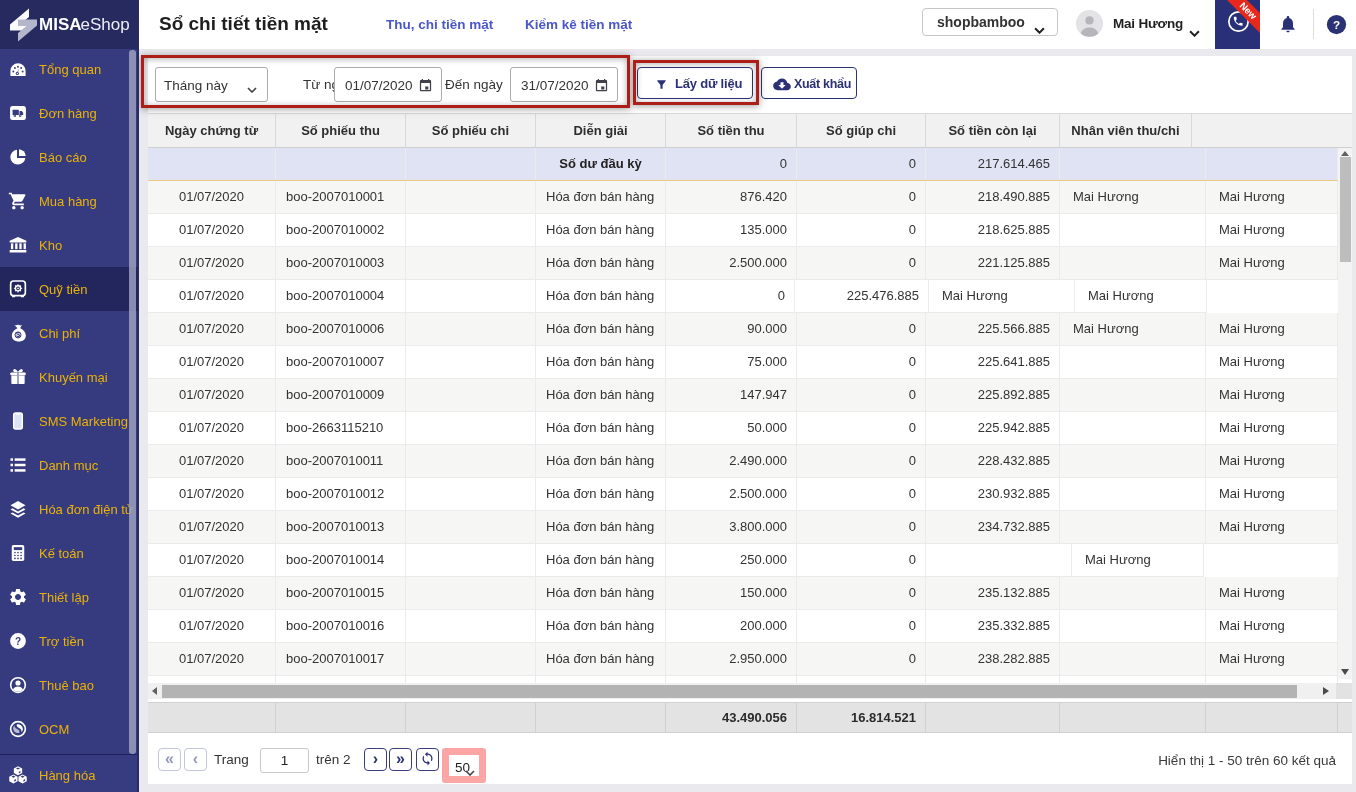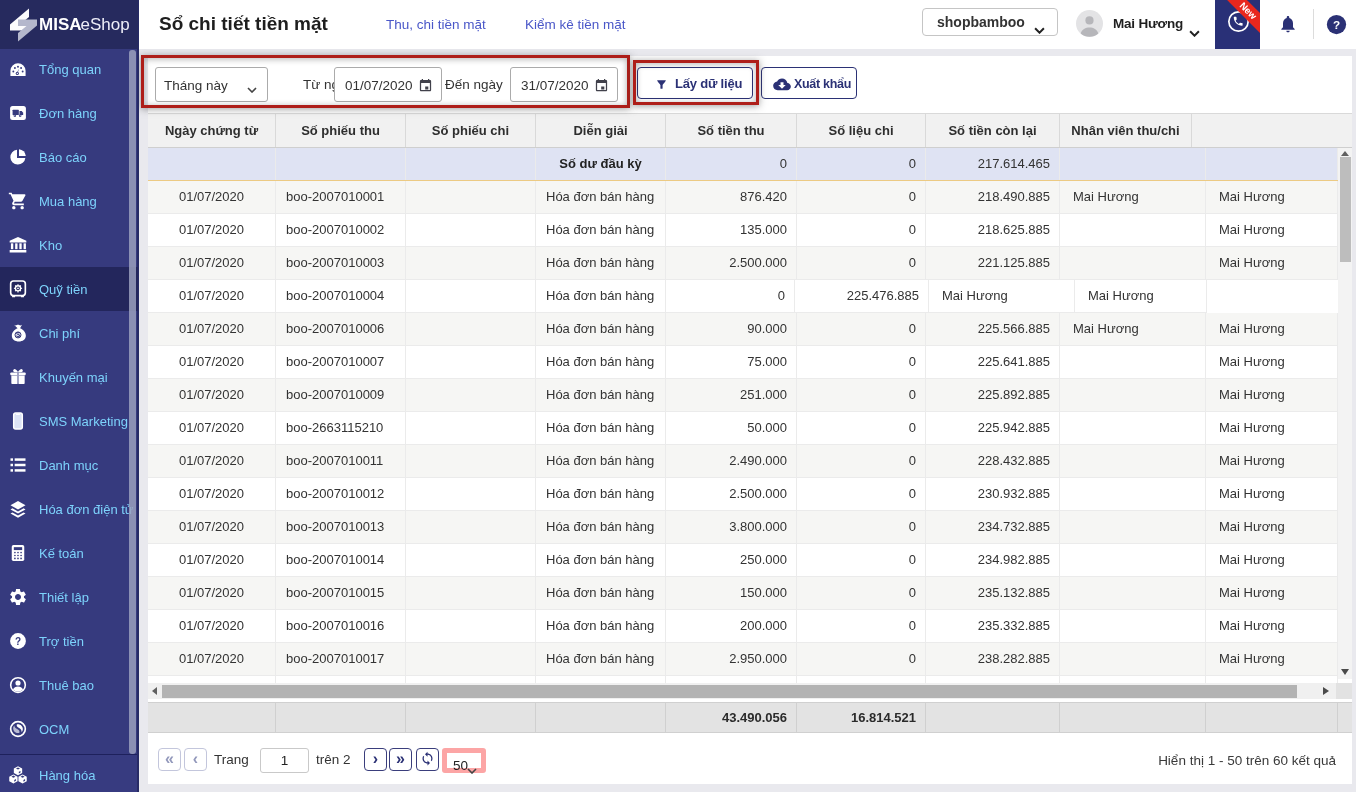--- a/index.html
+++ b/index.html
@@ -7,27 +7,27 @@
 
 
 .sidebar {position:absolute;left:0;top:0;width:139px;height:792px;background:#363a7e;border-right:2px solid #272b66;z-index:5;}
 .logo {position:absolute;left:0;top:0;width:138px;height:49px;background:#262a5e;}
 .mi {position:relative;height:44px;display:flex;align-items:center;}
 .menu {position:absolute;top:47px;left:0;width:138px;}
 .mi.active {background:#23265c;}
 .mi.last {background:#373b80;border-top:1px solid #1e215c;position:absolute;top:707px;width:137px;height:41px;}
 .mic {position:absolute;left:8px;top:50%;transform:translateY(-50%);width:20px;height:20px;}
 .mic svg{display:block;width:20px;height:20px;}
-.mlb {position:absolute;left:39px;top:50%;transform:translateY(-50%);font-size:13px;color:#7dd3fc;white-space:nowrap;}
+.mlb {position:absolute;left:39px;top:50%;transform:translateY(-50%);font-size:13px;color:#eab308;white-space:nowrap;}
 .sthumb {position:absolute;left:129px;top:50px;width:6.5px;height:704px;background:#9aa0bd;border-radius:3px;opacity:.85;}
 
 
 .tophead {position:absolute;left:138px;top:0;width:1218px;height:49px;background:#fff;z-index:4;}
 .title {position:absolute;left:21px;top:13px;font-size:19px;font-weight:bold;color:#1e1e1e;}
-.tab {position:absolute;top:17px;font-size:13.5px;font-weight:normal;color:#4a57c8;}
+.tab {position:absolute;top:17px;font-size:13.5px;font-weight:bold;color:#4a57c8;}
 .shopsel {position:absolute;left:784px;top:8px;width:136px;height:28px;border:1px solid #c5c5c5;border-radius:4px;background:#fff;}
 .shopsel .tx {position:absolute;left:14px;top:5px;font-size:14px;font-weight:bold;color:#333;}
 .shopsel .ch {position:absolute;right:12px;top:11px;}
 .avatar {position:absolute;left:938px;top:10px;}
 .uname {position:absolute;left:975px;top:16px;font-size:13.5px;font-weight:bold;color:#1f1f1f;letter-spacing:-.2px;}
 .uch {position:absolute;left:1051px;top:23px;}
 .ptile {position:absolute;left:1077px;top:0;width:45px;height:49px;background:#293077;overflow:hidden;}
 .ptile .ic {position:absolute;left:12px;top:10px;}
 .ribbon {position:absolute;width:62px;text-align:center;transform:rotate(45deg);right:-19px;top:4px;background:#e8271d;color:#fff;font-size:9.5px;font-weight:bold;line-height:14px;}
 .bellw {position:absolute;left:1140px;top:14px;}
@@ -78,21 +78,21 @@
 .totals .td {border-right:1px solid #d0d0d0;border-bottom:none;line-height:29px;}
 .tb {font-weight:bold;color:#2b2b2b;}
 
 
 .pager {position:absolute;left:0;top:620px;width:1204px;height:51px;background:#fff;}
 .pbtn {position:absolute;top:15px;width:23px;height:23px;border-radius:4px;background:#fff;text-align:center;line-height:20px;font-size:16px;font-weight:bold;}
 .pbtn.dis {border:1px solid #c3c6dc;color:#9298bb;}
 .pbtn.en {border:1px solid #3a3e7c;color:#2b3175;}
 .plab {position:absolute;top:19px;font-size:13.5px;color:#333;}
 .pinp {position:absolute;left:112px;top:15px;width:49px;height:25px;border:1px solid #c9c9c9;border-radius:3px;text-align:center;line-height:23px;font-size:13.5px;color:#222;}
-.psel {position:absolute;left:294px;top:15px;width:44px;height:25px;border:5px solid #fca5a5;border-radius:3px;font-size:13.5px;color:#222;padding-left:14px;}
+.psel {position:absolute;left:294px;top:15px;width:44px;height:35px;border:7px solid #fca5a5;border-radius:3px;font-size:13.5px;color:#222;padding-left:14px;}
 .psel .tx {position:absolute;left:6px;top:4.5px;}
 .psel .ch {position:absolute;right:4px;top:9px;}
 .pinfo {position:absolute;right:16px;top:20px;font-size:13.5px;color:#3a3a3a;}
 </style></head>
 <body>
 <div id="root">
   <div class="pagebg"></div>
 
   <div class="tophead">
     <div class="title">Sổ chi tiết tiền mặt</div>
@@ -167,21 +167,21 @@
   <div class="redbox" style="left:141px;top:55px;width:489px;height:53px;"></div>
   <div class="redbox" style="left:633px;top:60px;width:126px;height:45px;"></div>
 
   <div class="card">
     <div class="thead">
         <div class="th" style="width:128px">Ngày chứng từ</div>
         <div class="th" style="width:130px">Số phiếu thu</div>
         <div class="th" style="width:130px">Số phiếu chi</div>
         <div class="th" style="width:130px">Diễn giải</div>
         <div class="th" style="width:131px">Số tiền thu</div>
-        <div class="th" style="width:129px">Số liệu chi</div>
+        <div class="th" style="width:129px">Số giúp chi</div>
         <div class="th" style="width:134px">Số tiền còn lại</div>
         <div class="th" style="width:132px">Nhân viên thu/chi</div>
       </div>
     <div class="tbody">
       <div class="tr op">
           <div class="td cc" style="width:128px"></div>
           <div class="td cl" style="width:130px"></div>
           <div class="td cl" style="width:130px"></div>
           <div class="td cb" style="width:130px">Số dư đầu kỳ</div>
           <div class="td cn" style="width:131px">0</div>
@@ -253,21 +253,21 @@
           <div class="td cn" style="width:129px">0</div>
           <div class="td cn" style="width:134px">225.641.885</div>
           <div class="td cp" style="width:146px"></div>
           <div class="td cp" style="width:132px">Mai Hương</div>
         </div>
 <div class="tr rg">
           <div class="td cc" style="width:128px">01/07/2020</div>
           <div class="td cl" style="width:130px">boo-2007010009</div>
           <div class="td cl" style="width:130px"></div>
           <div class="td cl" style="width:130px">Hóa đơn bán hàng</div>
-          <div class="td cn" style="width:131px">251.000</div>
+          <div class="td cn" style="width:131px">147.947</div>
           <div class="td cn" style="width:129px">0</div>
           <div class="td cn" style="width:134px">225.892.885</div>
           <div class="td cp" style="width:146px"></div>
           <div class="td cp" style="width:132px">Mai Hương</div>
         </div>
 <div class="tr rw">
           <div class="td cc" style="width:128px">01/07/2020</div>
           <div class="td cl" style="width:130px">boo-2663115210</div>
           <div class="td cl" style="width:130px"></div>
           <div class="td cl" style="width:130px">Hóa đơn bán hàng</div>
@@ -310,21 +310,20 @@
           <div class="td cp" style="width:146px"></div>
           <div class="td cp" style="width:132px">Mai Hương</div>
         </div>
 <div class="tr rw">
           <div class="td cc" style="width:128px">01/07/2020</div>
           <div class="td cl" style="width:130px">boo-2007010014</div>
           <div class="td cl" style="width:130px"></div>
           <div class="td cl" style="width:130px">Hóa đơn bán hàng</div>
           <div class="td cn" style="width:131px">250.000</div>
           <div class="td cn" style="width:129px">0</div>
-          <div class="td cn" style="width:134px">234.982.885</div>
           <div class="td cp" style="width:146px"></div>
           <div class="td cp" style="width:132px">Mai Hương</div>
         </div>
 <div class="tr rg">
           <div class="td cc" style="width:128px">01/07/2020</div>
           <div class="td cl" style="width:130px">boo-2007010015</div>
           <div class="td cl" style="width:130px"></div>
           <div class="td cl" style="width:130px">Hóa đơn bán hàng</div>
           <div class="td cn" style="width:131px">150.000</div>
           <div class="td cn" style="width:129px">0</div>

